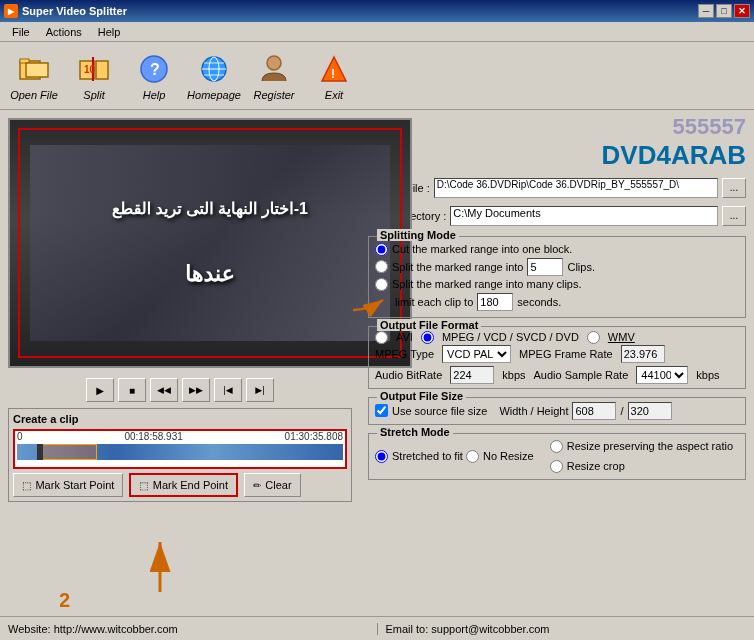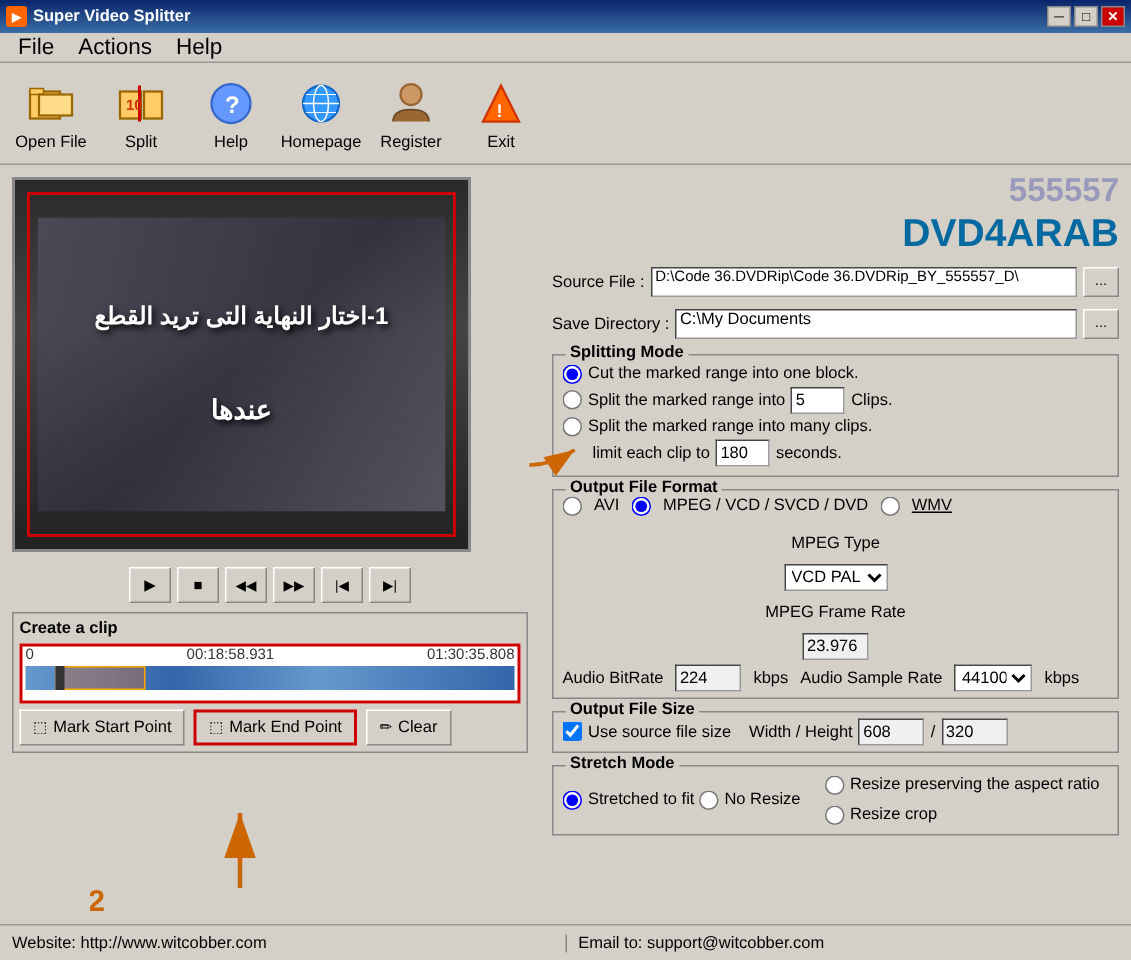--- a/index.html
+++ b/index.html
@@ -59,21 +59,21 @@
     .menu-bar {
       background: #d4d0c8;
       height: 20px;
       display: flex;
       align-items: center;
       padding: 0 4px;
       border-bottom: 1px solid #999;
     }
     .menu-item {
       padding: 2px 8px;
-      font-size: 15px;
+      font-size: 11px;
       cursor: pointer;
     }
     .toolbar {
       background: #d4d0c8;
       height: 68px;
       display: flex;
       align-items: center;
       padding: 4px 8px;
       gap: 8px;
       border-bottom: 1px solid #999;
@@ -89,35 +89,36 @@
     .toolbar-icon {
       width: 36px;
       height: 36px;
       display: flex;
       align-items: center;
       justify-content: center;
     }
     .toolbar-label {
       font-size: 11px;
       margin-top: 2px;
+      font-style: italic;
     }
     .main-content {
       display: flex;
       height: calc(640px - 22px - 20px - 68px - 24px);
     }
     
     .left-panel {
       width: 360px;
       padding: 8px;
       display: flex;
       flex-direction: column;
       gap: 6px;
     }
     .video-preview {
-      width: 306px;
+      width: 404px;
       height: 250px;
       background: #1a1a1a;
       border: 2px solid #888;
       position: relative;
       overflow: hidden;
       display: flex;
       align-items: center;
       justify-content: center;
     }
     .video-overlay-text {
@@ -452,21 +453,21 @@
 
     <div class="left-panel">
 
       <div class="video-preview">
         <div style="position:absolute; top:0; left:0; right:0; bottom:0; background: linear-gradient(180deg, #2a2a2a 0%, #444 40%, #222 100%);">
 
           <div style="position:absolute; top:10%; left:5%; right:5%; bottom:10%; overflow:hidden;">
             <div style="background: linear-gradient(135deg, #556 0%, #334 50%, #667 100%); width:100%; height:100%; opacity:0.7;"></div>
             <div style="position:absolute; top:15%; left:10%; right:10%; bottom:15%; display:flex; flex-direction:column; align-items:center; justify-content:center;">
               <div class="video-overlay-text" style="font-size:16px; color:white; text-align:center; direction:rtl; font-weight:bold; text-shadow:2px 2px 4px black;">1-اختار النهاية التى تريد القطع</div>
-              <div class="video-overlay-text" style="font-size:18px; color:white; direction:rtl; font-weight:bold; text-shadow:2px 2px 4px black;margin-top:36px;">عندها</div>
+              <div class="video-overlay-text" style="font-size:22px; color:white; direction:rtl; font-weight:bold; text-shadow:2px 2px 4px black;margin-top:36px;">عندها</div>
             </div>
           </div>
         </div>
         <div class="video-inner-border"></div>
       </div>
 
       <div class="video-controls">
         <div class="vc-btn">▶</div>
         <div class="vc-btn">■</div>
         <div class="vc-btn" style="font-size:9px;">◀◀</div>
@@ -550,21 +551,21 @@
       <div class="group-box">
         <span class="group-title">Output File Format</span>
         <div class="format-row">
           <input type="radio" name="fmt" class="radio-input" style="">
           <span>AVI</span>
           <input type="radio" name="fmt" class="radio-input" checked="" style="">
           <span>MPEG / VCD / SVCD / DVD</span>
           <input type="radio" name="fmt" class="radio-input" style="">
           <span class="wmv-label">WMV</span>
         </div>
-        <div class="format-row" style="margin-top:12px;flex-direction:column;">
+        <div class="format-row" style="margin-top:1px;">
           <span>MPEG Type</span>
           <select class="select-box">
             <option>VCD PAL</option>
           </select>
           <span>MPEG Frame Rate</span>
           <input type="text" class="text-input-small" value="23.976" style="">
         </div>
         <div class="format-row" style="margin-top:3px;">
           <span>Audio BitRate</span>
           <input type="text" class="text-input-small" value="224" style="">

